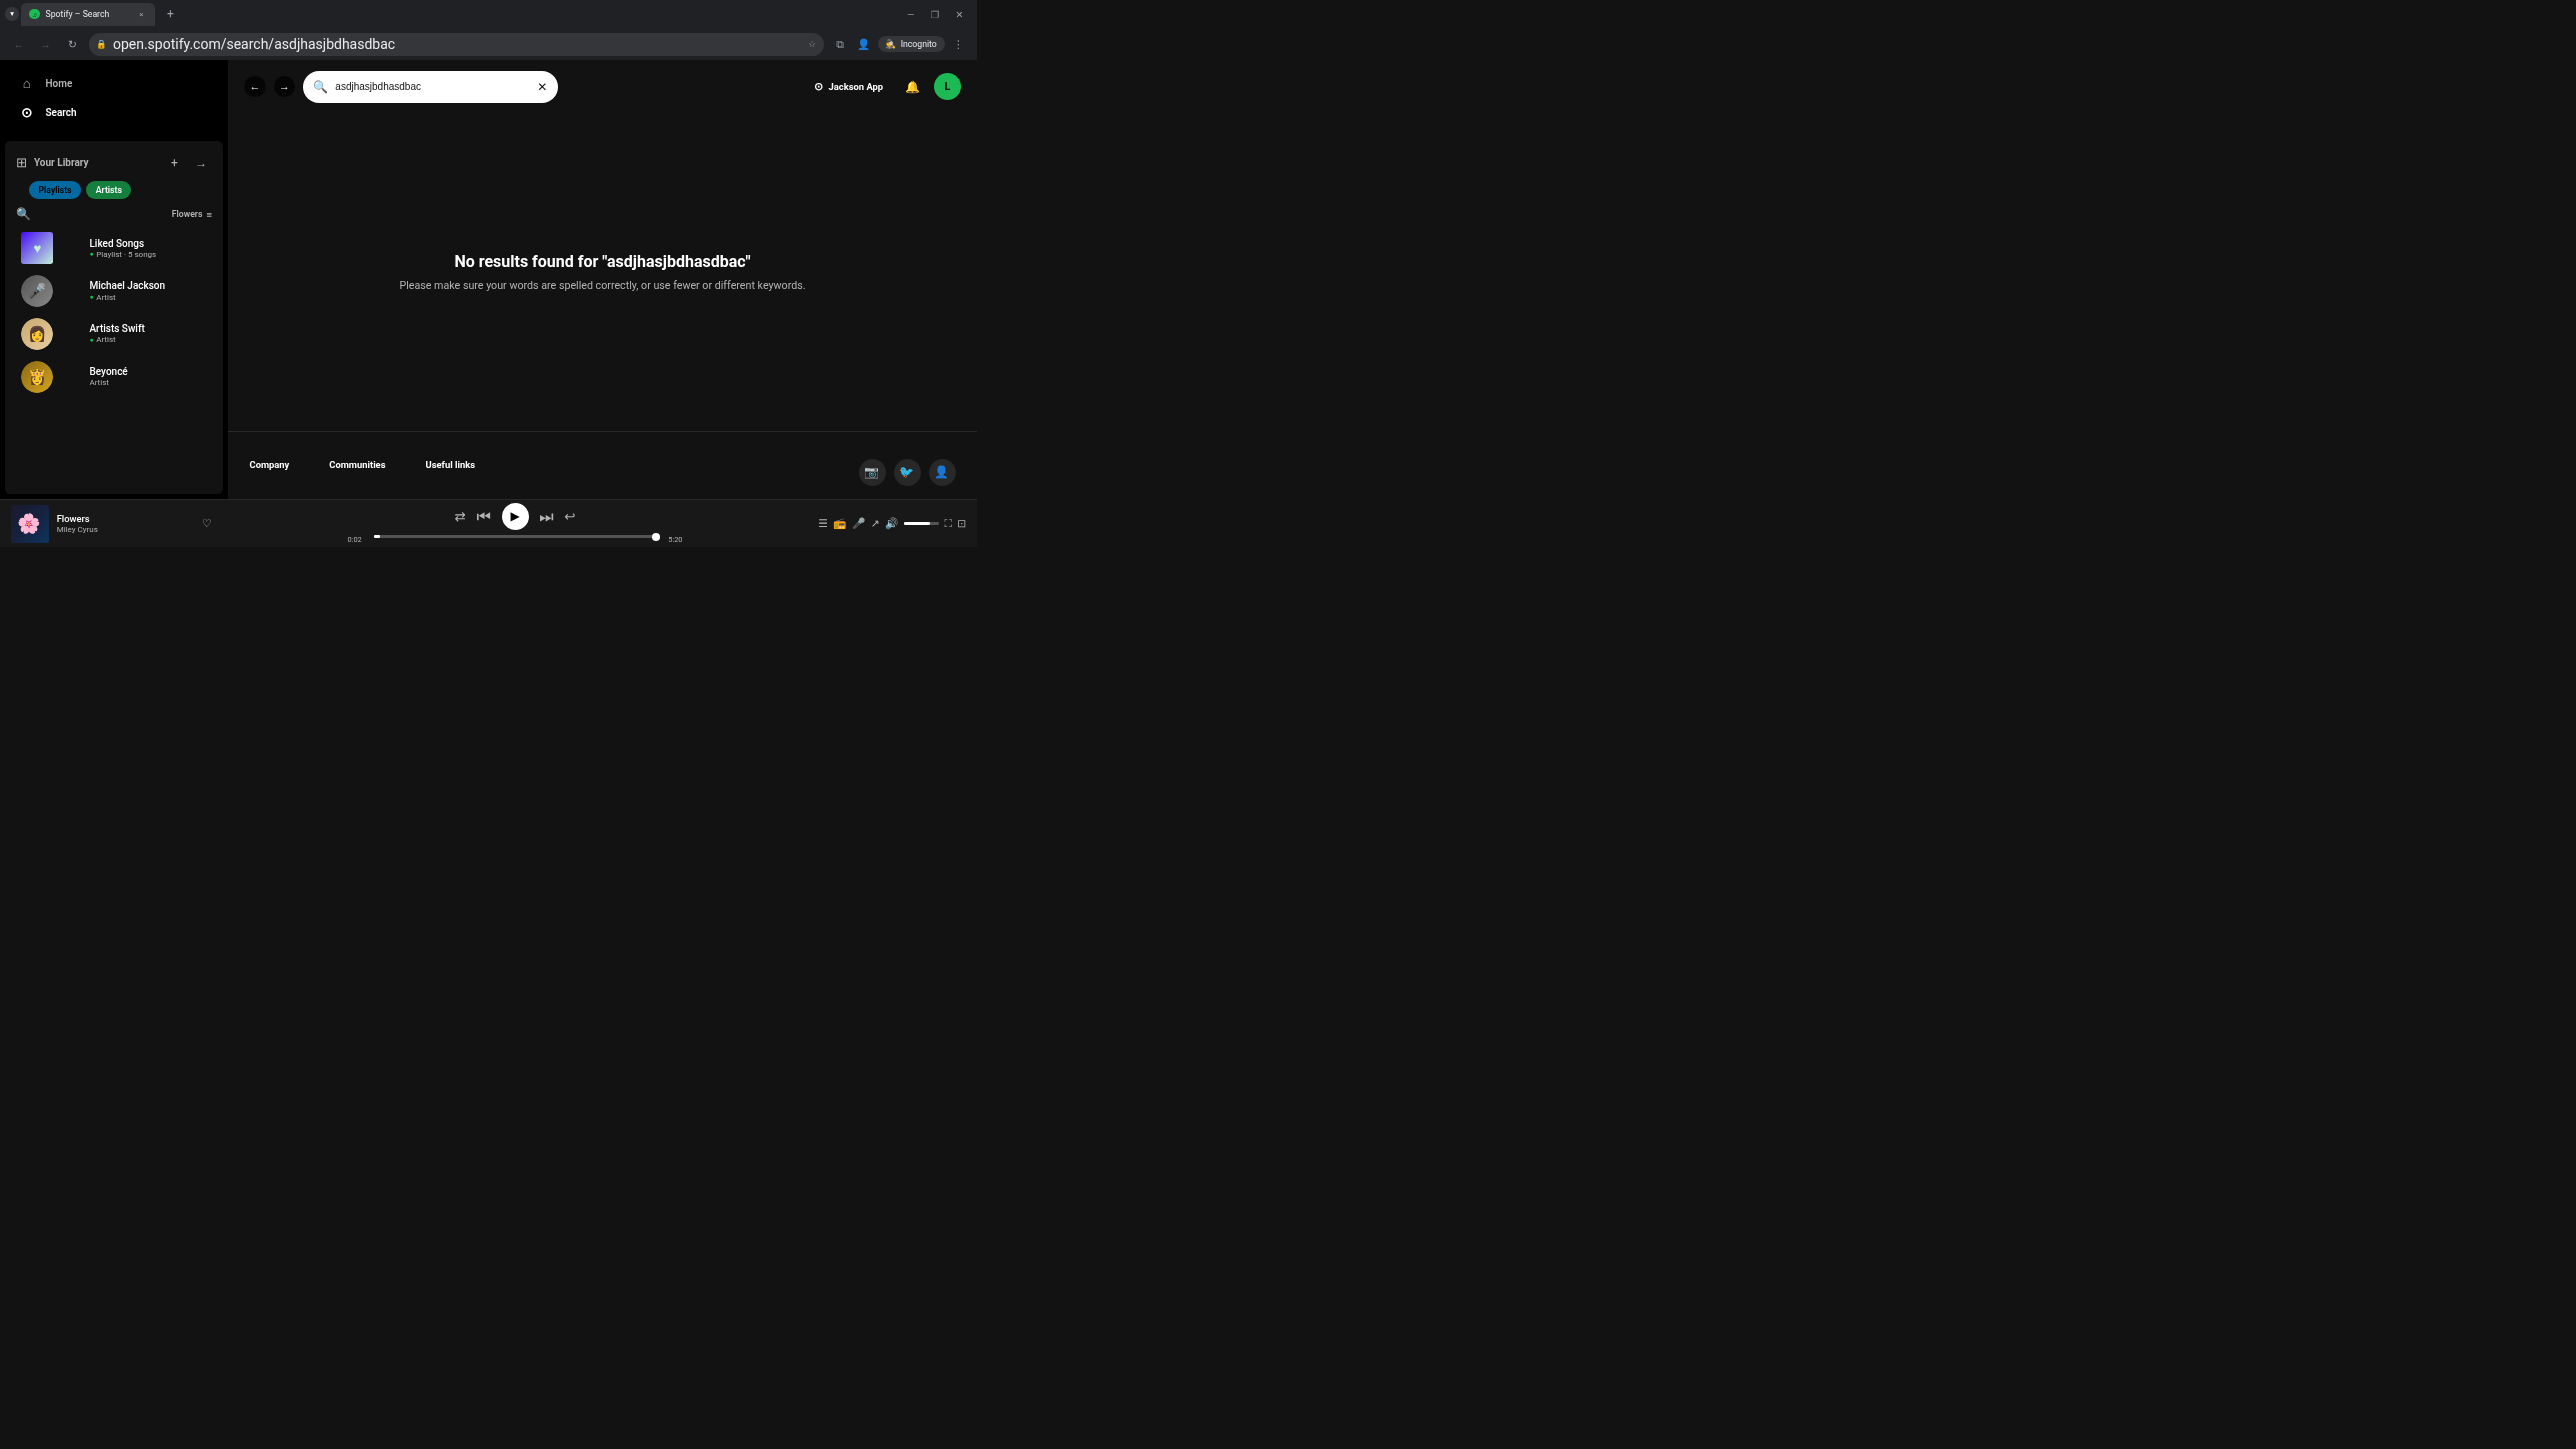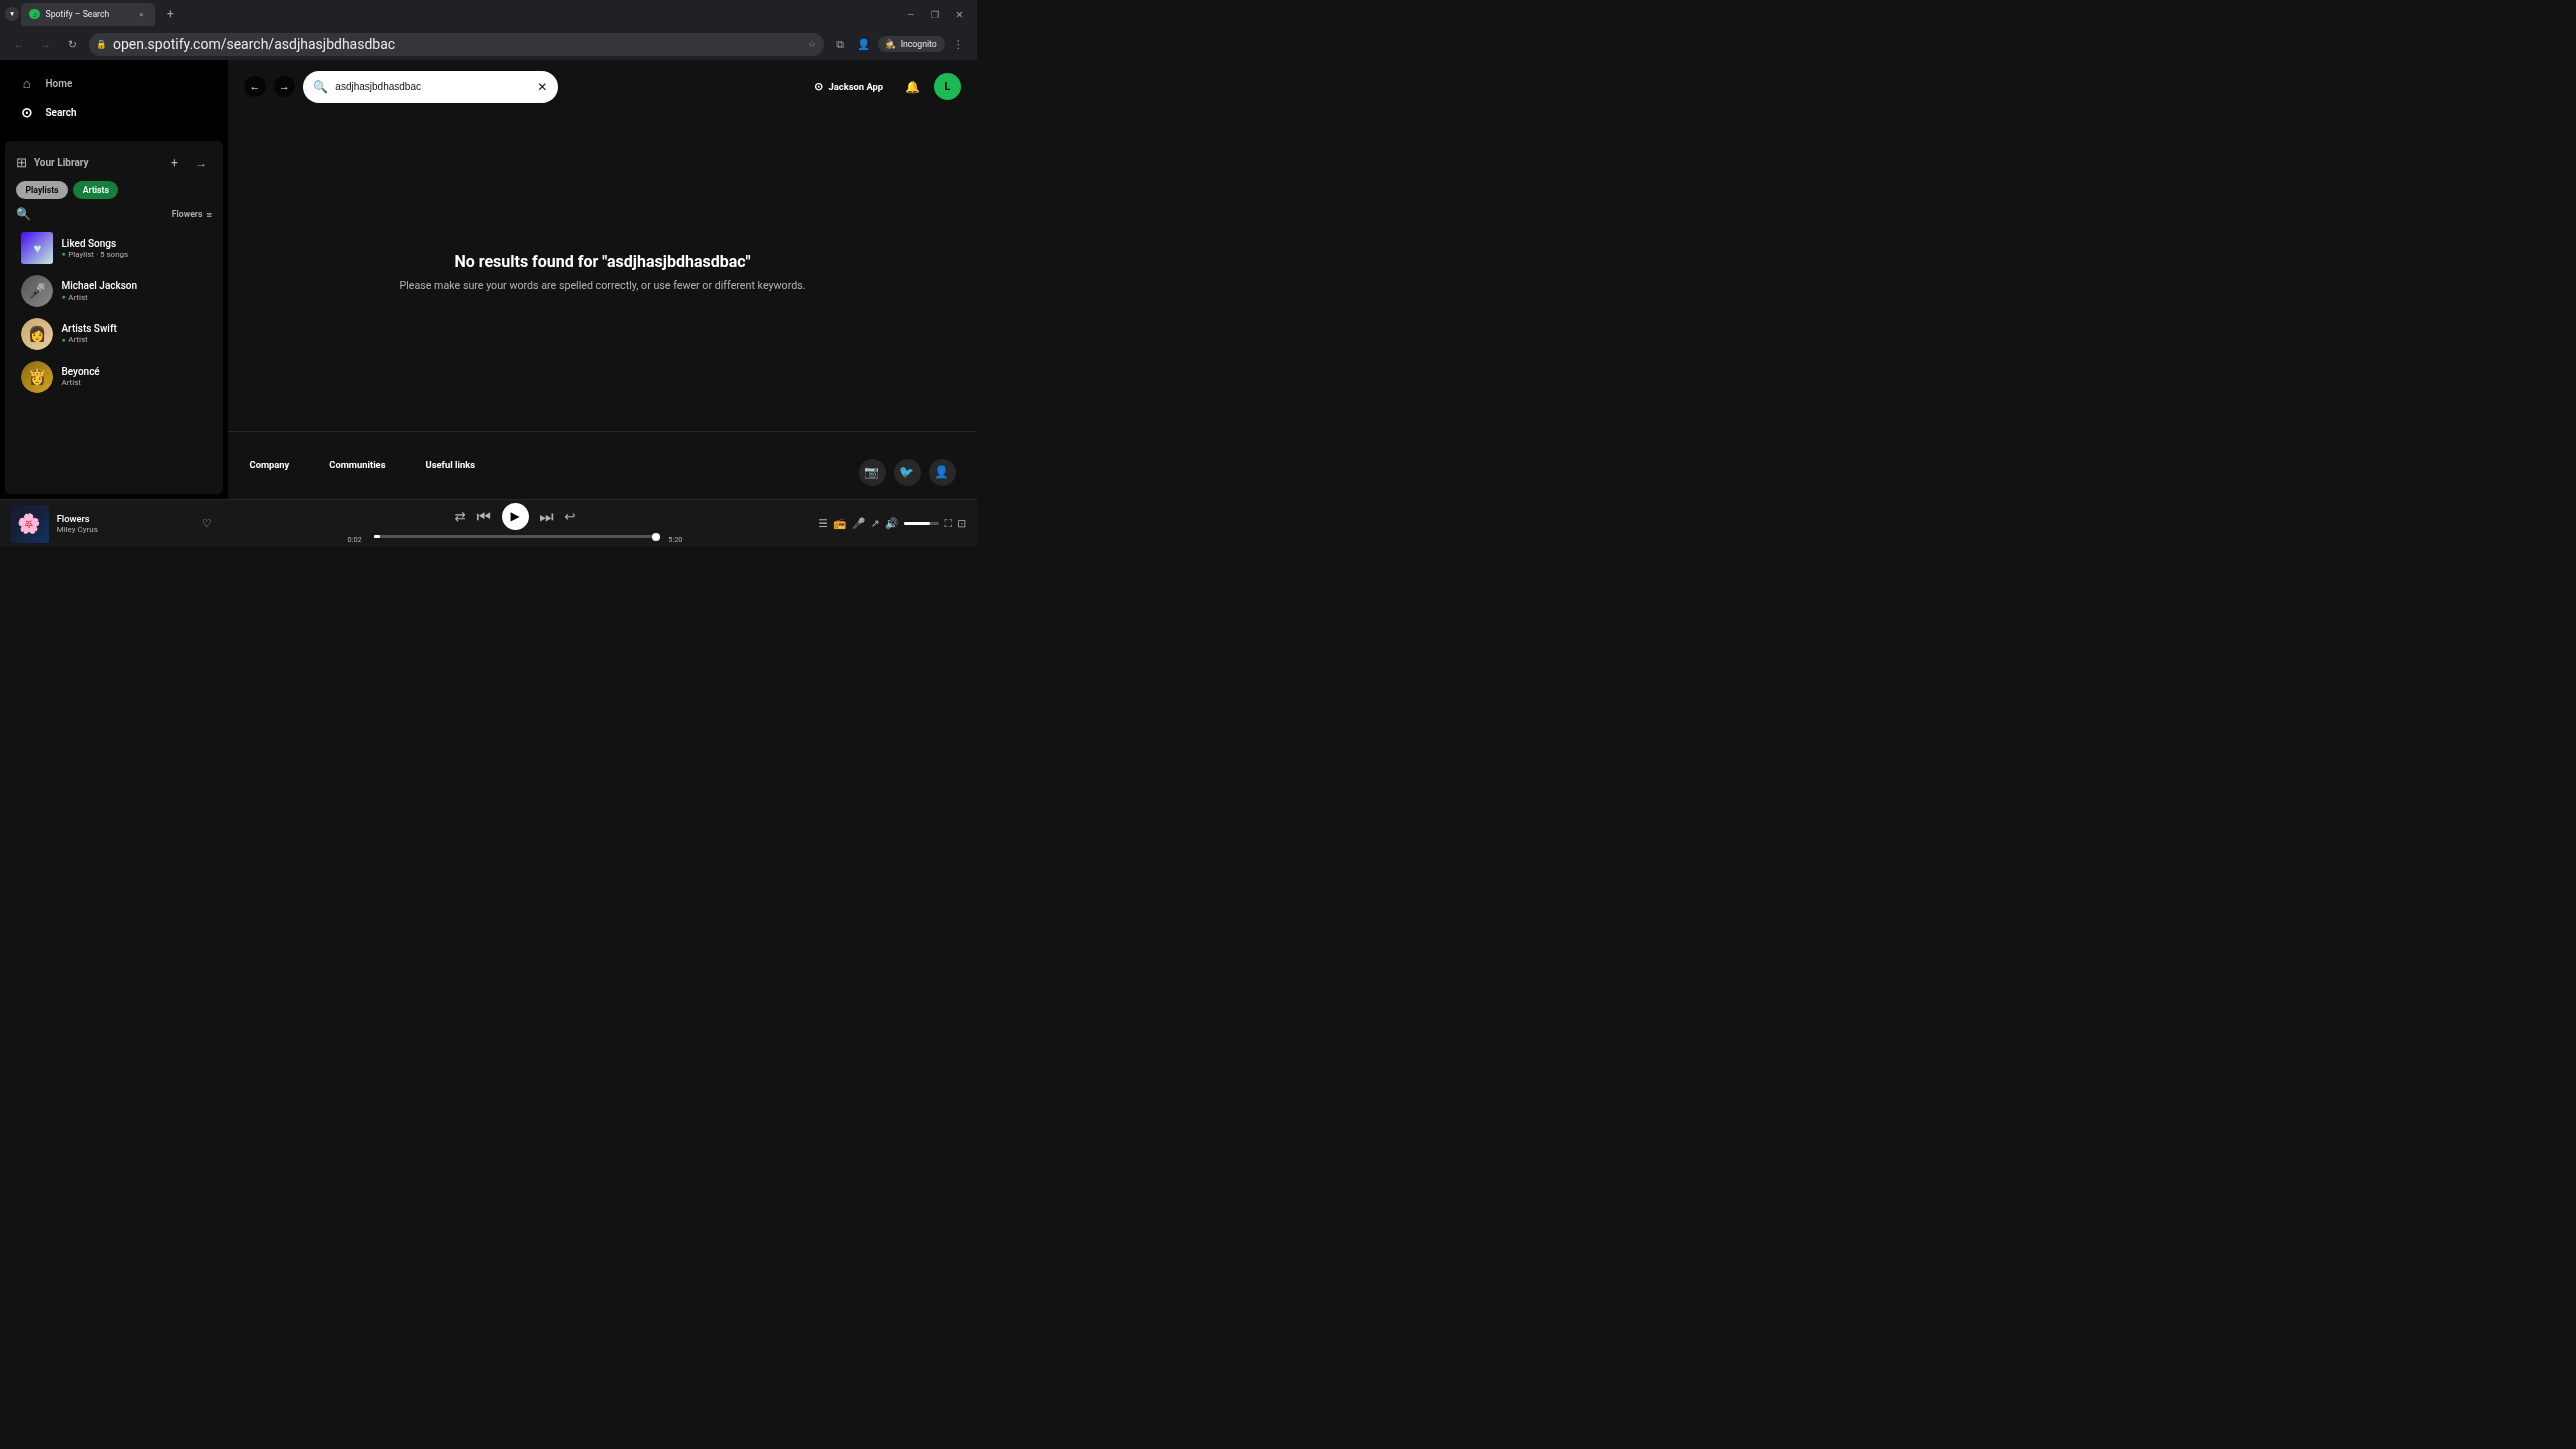--- a/index.html
+++ b/index.html
@@ -245,21 +245,21 @@
     }
     .pill {
       background: #15803d;
       border-radius: 13.4px;
       padding: 4px 9.4px;
       font-size: 8.7px;
       font-weight: 600;
       cursor: pointer;
       color: #fff;
     }
-    .pill.active { background: #a3a3a3; color: #000; }
+    .pill.active { background: #0369a1; color: #000; margin-left: 13px; }
 
     .library-search-row {
       display: flex;
       align-items: center;
       justify-content: space-between;
       padding: 0 10.7px 5.4px;
     }
     .library-search-icon {
       color: #b3b3b3;
       font-size: 12px;
@@ -302,21 +302,21 @@
     .liked-songs-thumb {
       width: 32px;
       height: 32px;
       background: linear-gradient(135deg, #450af5, #c4efd9);
       border-radius: 2.7px;
       display: flex;
       align-items: center;
       justify-content: center;
       font-size: 13.4px;
     }
-    .library-item-info { flex: 1; min-width: 0; }
+    .library-item-info { flex: 1; min-width: 0; margin-left: 28px; }
     .library-item-name {
       font-size: 10px;
       font-weight: 500;
       color: #fff;
       white-space: nowrap;
       overflow: hidden;
       text-overflow: ellipsis;
     }
     .library-item-meta {
       font-size: 8px;

